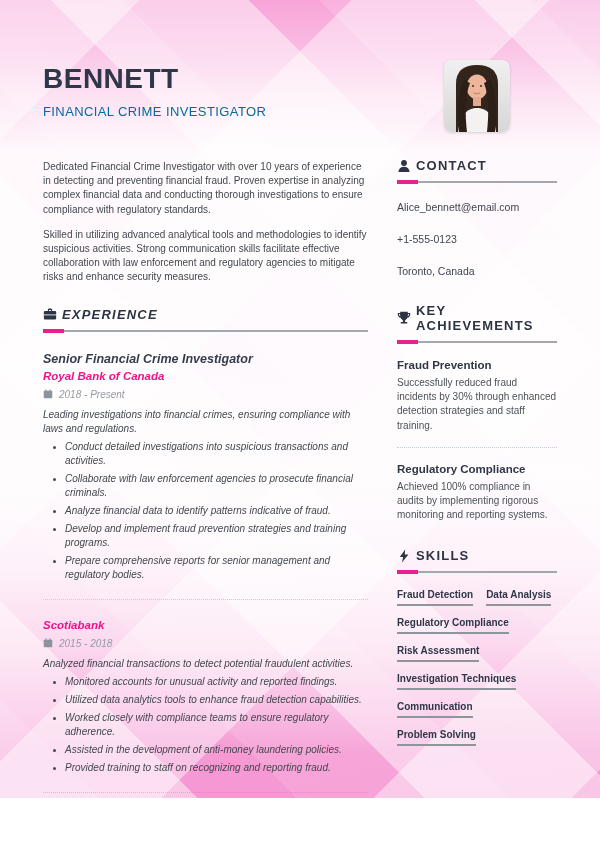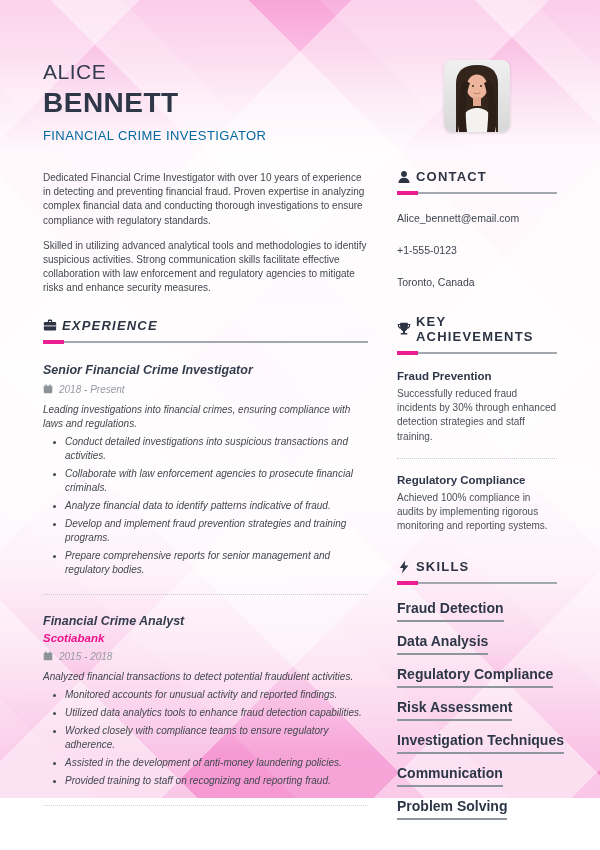--- a/index.html
+++ b/index.html
@@ -86,36 +86,35 @@
 
   .achievements { margin-top:26px; }
   .ach-item { margin-top:15px; }
   .ach-title { font-size:11.5px; font-weight:700; color:#2e3748; }
   .ach-desc  { font-size:10px; line-height:1.42; color:#4b5259; margin-top:5px; }
   .ach-div { margin:14px 0 0 0; }
 
   .skills { margin-top:26px; }
   .skill-list { margin-top:15px; display:flex; flex-wrap:wrap; column-gap:13px; row-gap:11px; }
   .skill-item {
-    font-size:14px; font-weight:700; color:#2e3748;
+    font-size:10px; font-weight:700; color:#2e3748;
     padding-bottom:4px; border-bottom:2px solid #8f959d; white-space:nowrap;
   }
 </style>
 </head>
 <body>
 
 <div class="page">
   <div class="bg-pattern"></div>
   <div class="bg-fade"></div>
 
   <div class="content">
 
     <header class="header">
       <div class="name-block">
-        <div class="first-name">ALICE</div>
         <div class="last-name">BENNETT</div>
         <div class="job-headline">FINANCIAL CRIME INVESTIGATOR</div>
       </div>
       <div class="photo-wrap">
         <div class="photo">
           <svg viewBox="0 0 66 72" width="66" height="72" xmlns="http://www.w3.org/2000/svg">
             <defs>
               <linearGradient id="pg" x1="0" y1="0" x2="0" y2="1">
                 <stop offset="0" stop-color="#f0f0f0"></stop>
                   <stop offset="1" stop-color="#d7d7d7"></stop>
@@ -157,20 +156,21 @@
                   <rect x="0.8" y="3.8" width="11.4" height="7.8" rx="1"></rect>
                   <rect x="0.8" y="6.9" width="11.4" height="0.9" fill="#ffffff" opacity="0.85"></rect>
                 </svg>
             </span>
             <h2>EXPERIENCE</h2>
           </div>
           <div class="sec-rule"></div>
 
           <article class="job">
             <div class="job-title">Senior Financial Crime Investigator</div>
+            <div class="company">Royal Bank of Canada</div>
             <div class="date-row">
               <svg viewBox="0 0 11 11">
                   <rect x="0.8" y="1.8" width="9.4" height="8.4" rx="1"></rect>
                   <rect x="2.6" y="0.5" width="1.3" height="2.4"></rect>
                   <rect x="7.1" y="0.5" width="1.3" height="2.4"></rect>
                 </svg>
               <span class="dates">2018 - Present</span>
             </div>
             <p class="job-lead">Leading investigations into financial crimes, ensuring compliance with laws and regulations.</p>
             <ul>
@@ -178,21 +178,20 @@
               <li>Collaborate with law enforcement agencies to prosecute financial criminals.</li>
               <li>Analyze financial data to identify patterns indicative of fraud.</li>
               <li>Develop and implement fraud prevention strategies and training programs.</li>
               <li>Prepare comprehensive reports for senior management and regulatory bodies.</li>
             </ul>
           </article>
 
           <div class="dotted-div job-div"></div>
 
           <article class="job">
-            <div class="job-title">Financial Crime Analyst</div>
             <div class="company">Scotiabank</div>
             <div class="date-row">
               <svg viewBox="0 0 11 11">
                   <rect x="0.8" y="1.8" width="9.4" height="8.4" rx="1"></rect>
                   <rect x="2.6" y="0.5" width="1.3" height="2.4"></rect>
                   <rect x="7.1" y="0.5" width="1.3" height="2.4"></rect>
                 </svg>
               <span class="dates">2015 - 2018</span>
             </div>
             <p class="job-lead">Analyzed financial transactions to detect potential fraudulent activities.</p>

